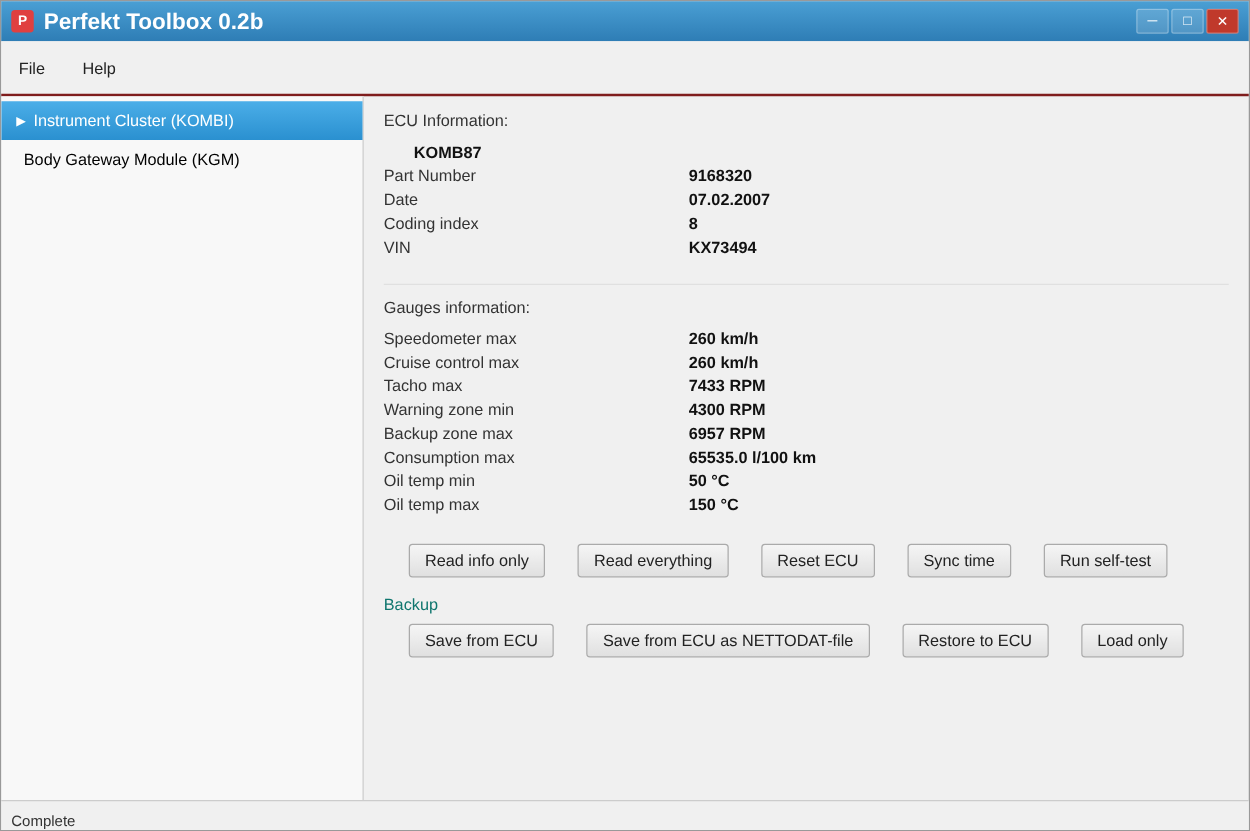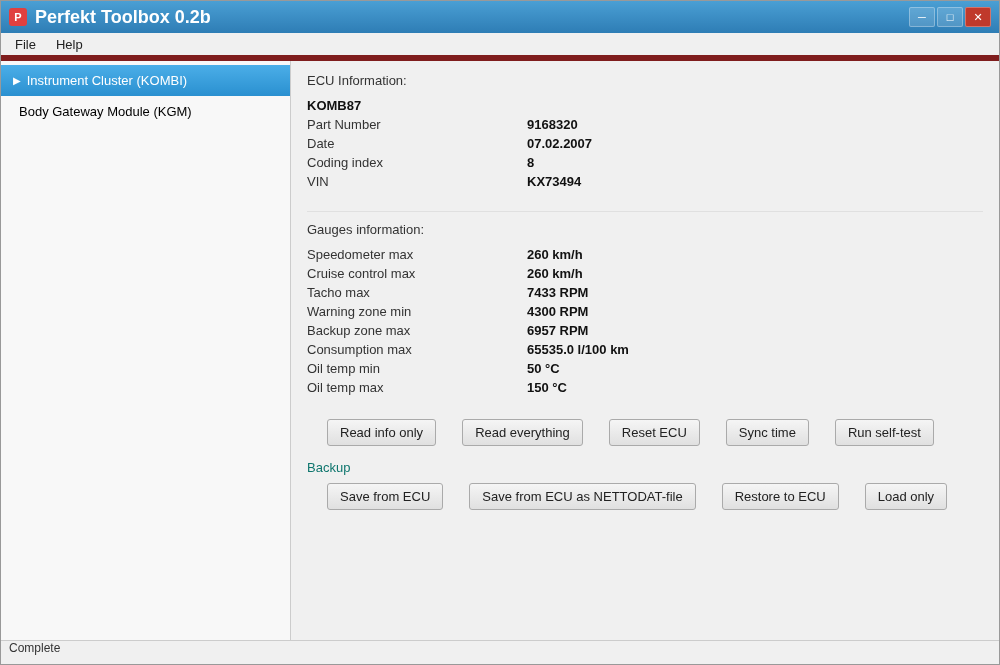--- a/index.html
+++ b/index.html
@@ -61,26 +61,27 @@
       display: flex;
       align-items: center;
       justify-content: center;
       border-radius: 2px;
     }
     .title-btn.close-btn {
       background: #c0392b;
     }
     .menu-bar {
       background: #f0f0f0;
-      height: 28px;
+      height: 44px;
       display: flex;
       align-items: center;
       padding: 0 4px;
-      border-bottom: 6px solid #7f1d1d;
+      border-bottom: 2px solid #7f1d1d;
       flex-shrink: 0;
+      gap: 10px;
     }
     .menu-item {
       padding: 4px 10px;
       cursor: pointer;
       border-radius: 2px;
       color: #222;
     }
     .content-area {
       display: flex;
       flex: 1;
@@ -131,20 +132,21 @@
     }
     .info-label {
       width: 220px;
       color: #333;
       font-size: 13px;
     }
     .info-value {
       color: #111;
       font-weight: bold;
       font-size: 13px;
+      margin-left: 24px;
     }
     .divider {
       height: 1px;
       background: #e0e0e0;
       margin: 6px 0 10px 0;
     }
     .button-row {
       display: flex;
       gap: 6px;
       margin: 8px 0;
@@ -167,21 +169,21 @@
     .backup-label {
       font-size: 13px;
       color: #0f766e;
       margin-bottom: 6px;
     }
     .status-bar {
       height: 24px;
       background: #f0f0f0;
       border-top: 1px solid #ccc;
       display: flex;
-      align-items: flex-start;
+      align-items: flex-end;
       padding: 0 8px;
       font-size: 12px;
       color: #333;
       flex-shrink: 0;
     }
   </style>
 </head>
 <body>
 
 <div class="window">

